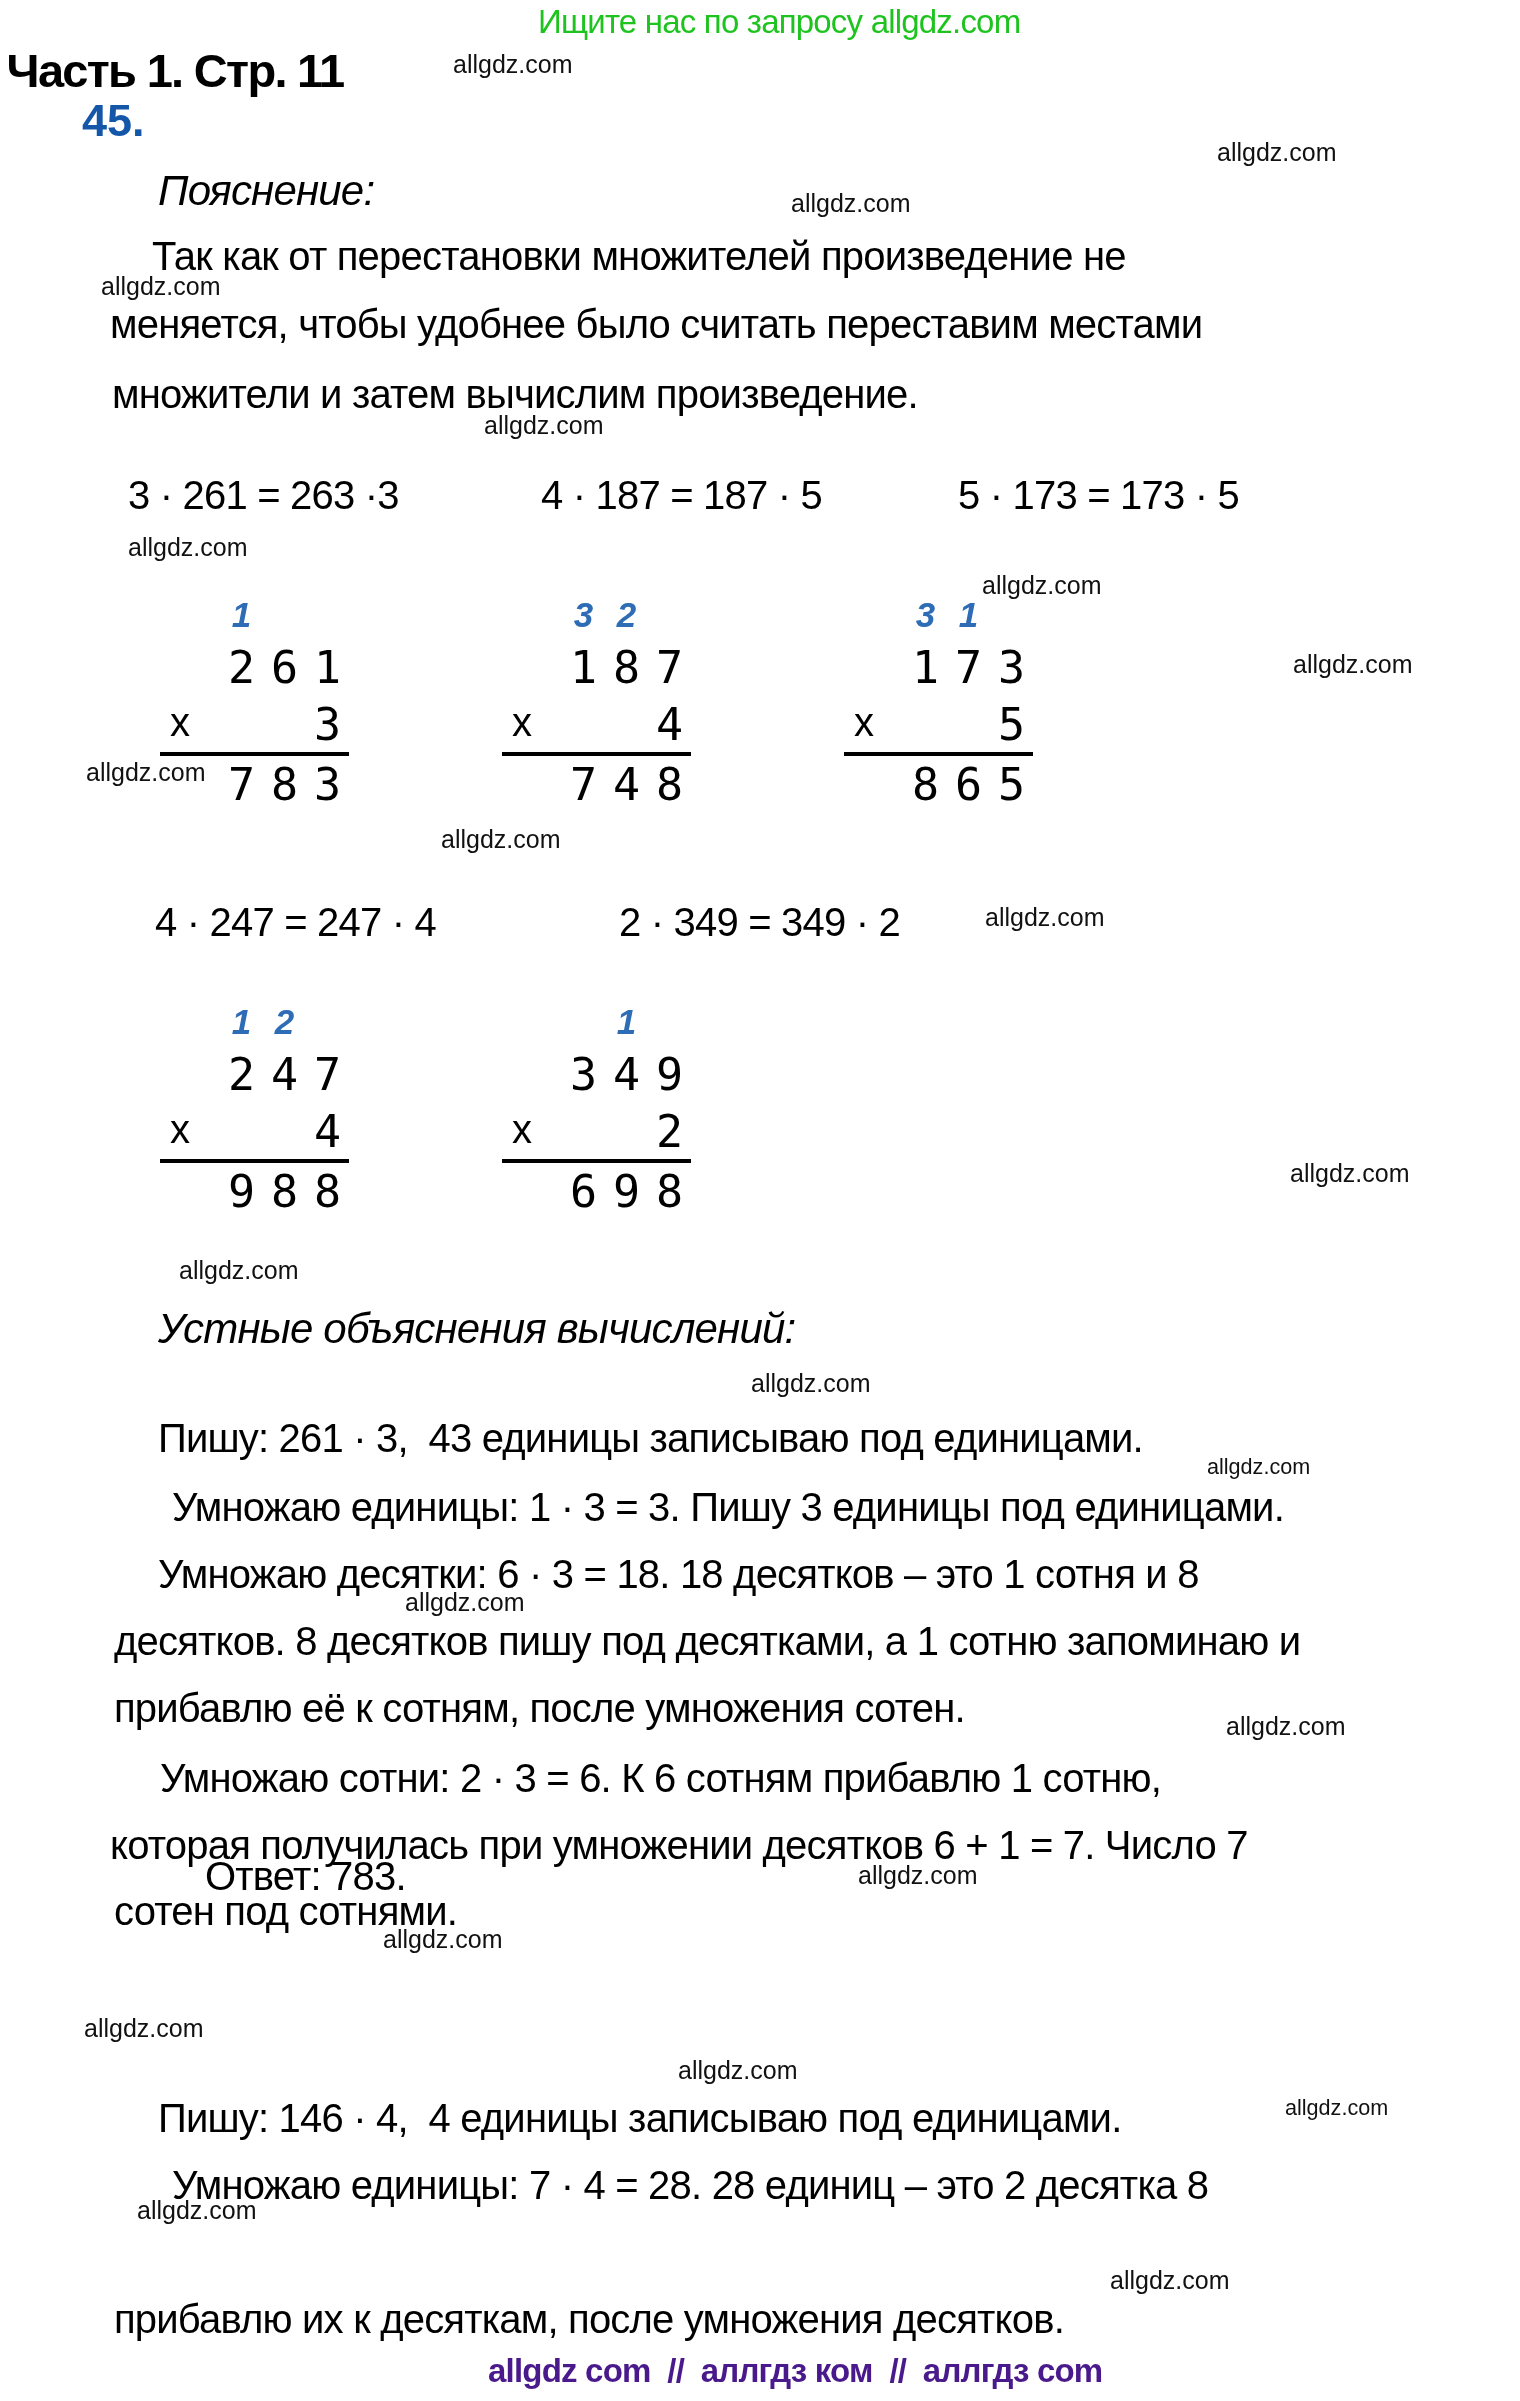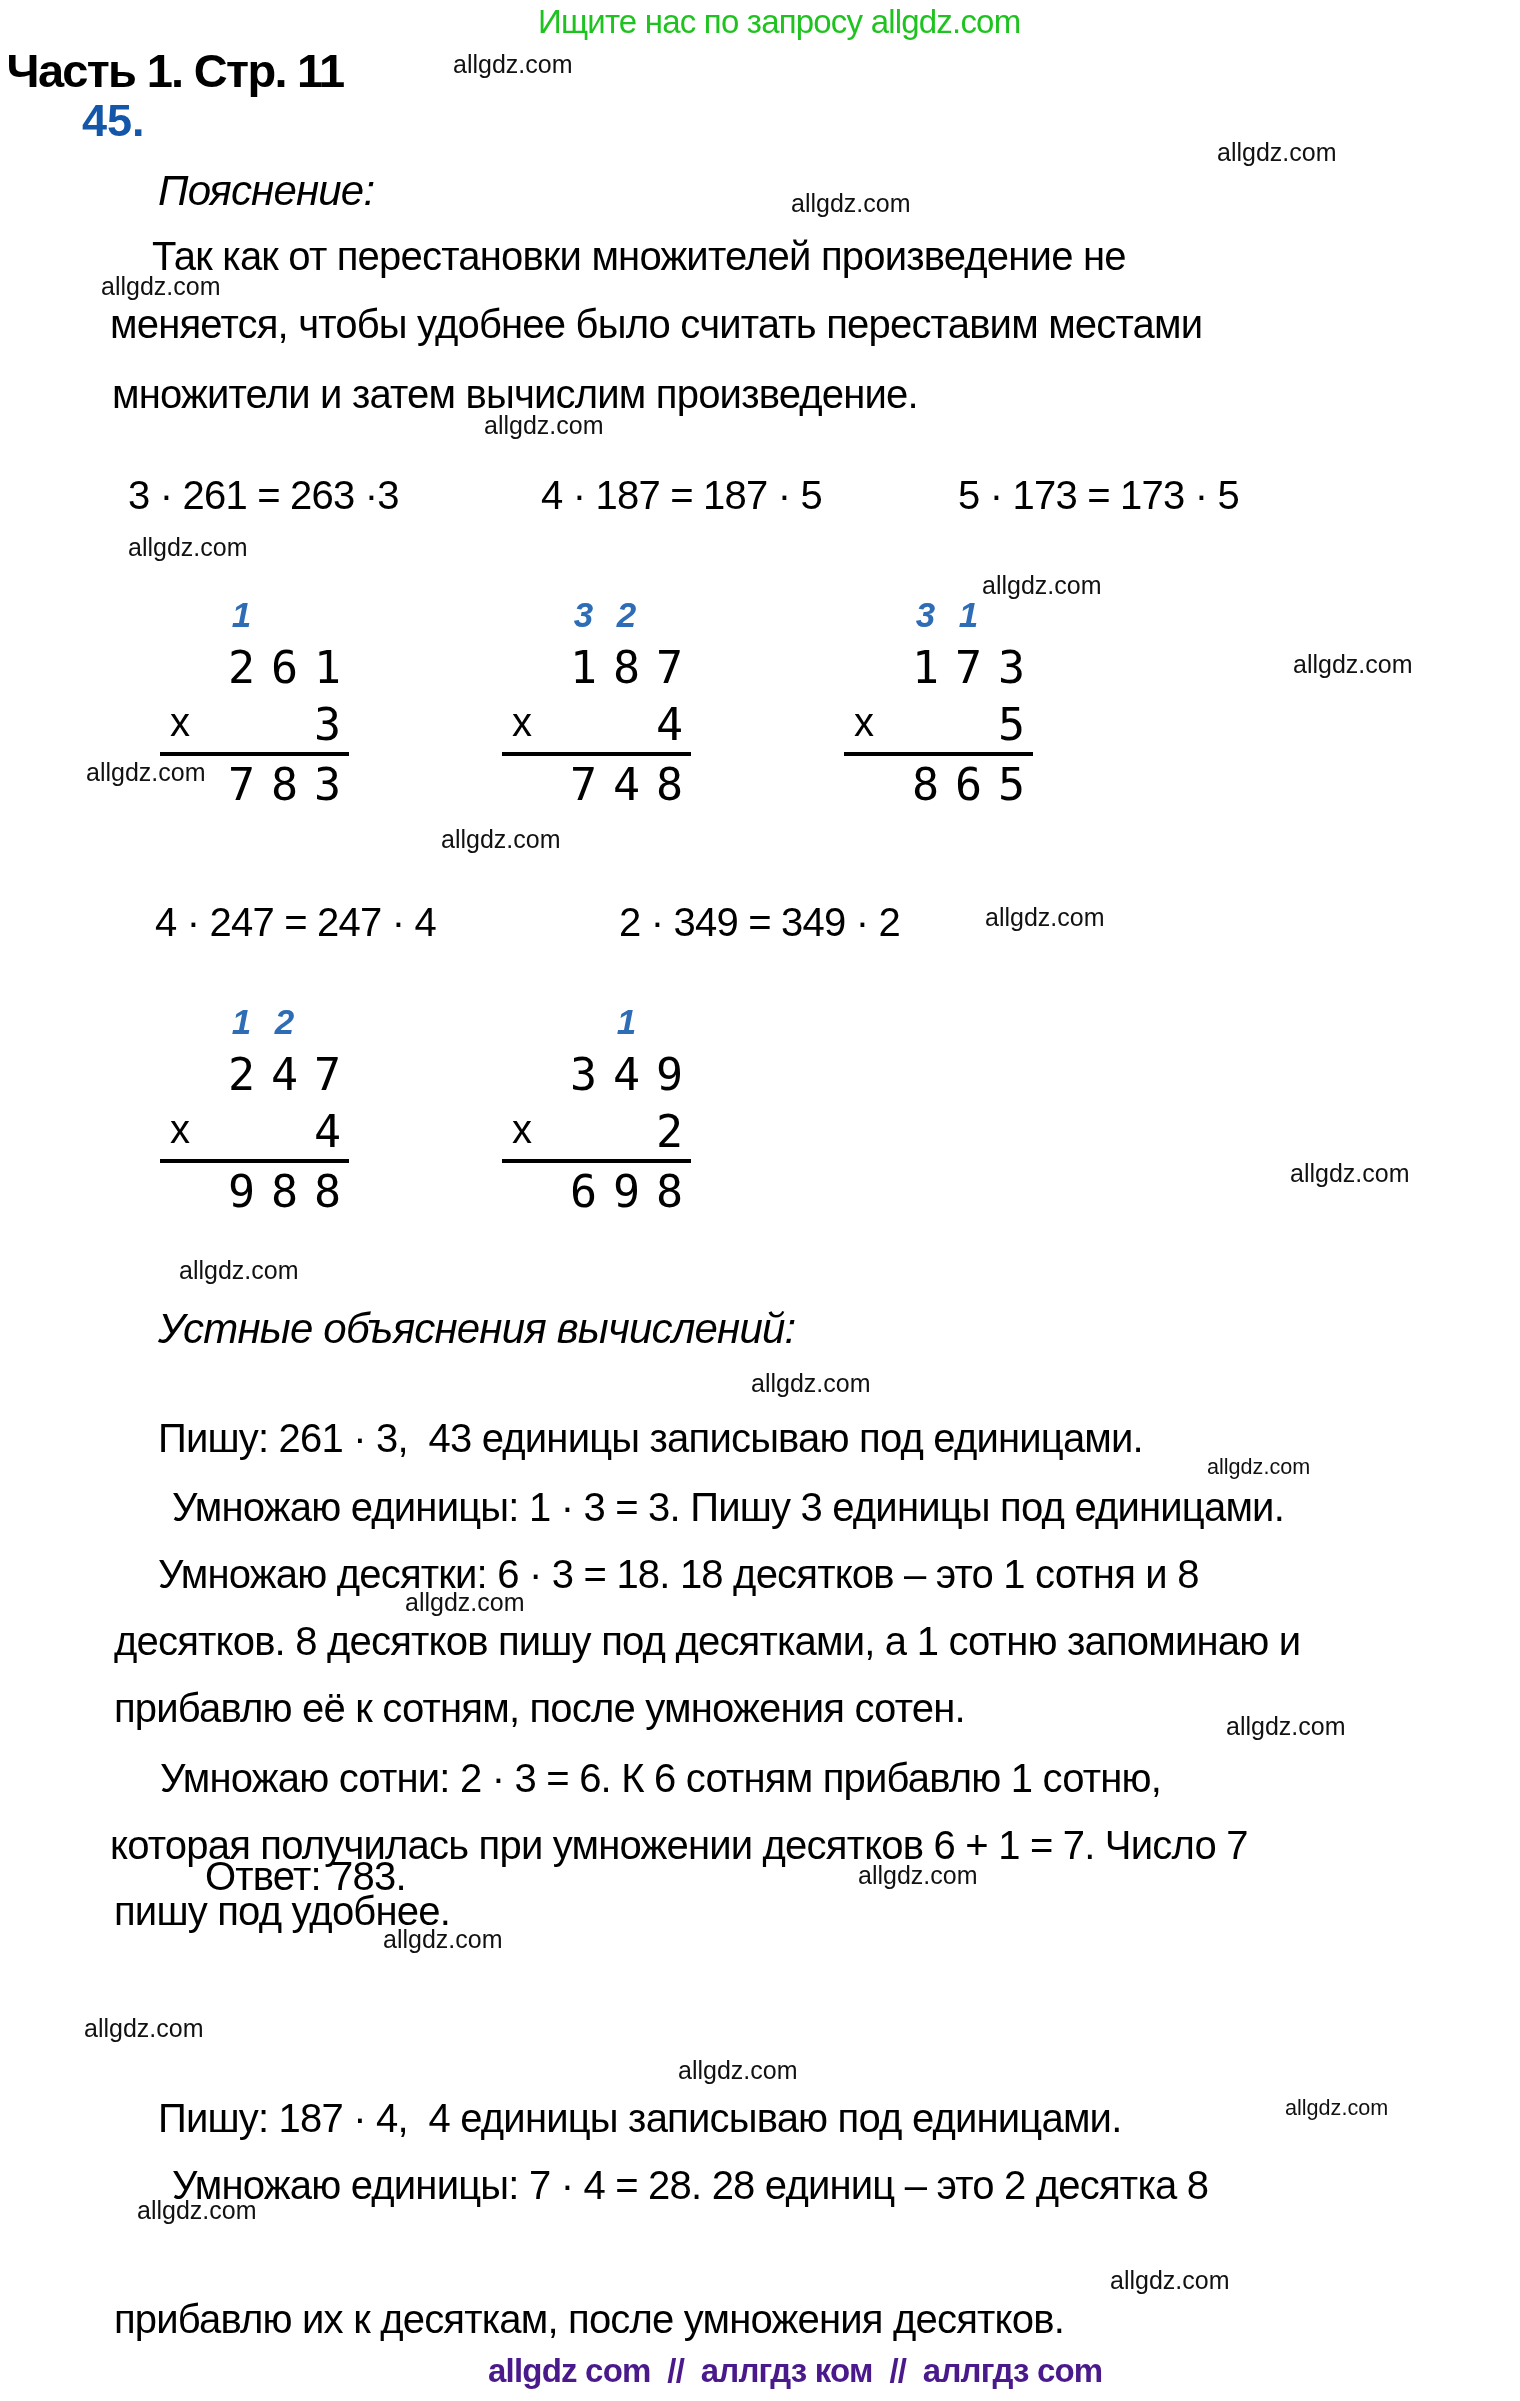--- a/index.html
+++ b/index.html
@@ -176,27 +176,27 @@
   <div class="abs wm small" style="left:1207px; top:1456px;">allgdz.com</div>
   <div class="abs line" style="left:172px; top:1487px;">Умножаю единицы: 1 · 3 = 3. Пишу 3 единицы под единицами.</div>
   <div class="abs line" style="left:158px; top:1554px;">Умножаю десятки: 6 · 3 = 18. 18 десятков – это 1 сотня и 8</div>
   <div class="abs wm" style="left:405px; top:1590px;">allgdz.com</div>
   <div class="abs line" style="left:114px; top:1621px;">десятков. 8 десятков пишу под десятками, а 1 сотню запоминаю и</div>
   <div class="abs line" style="left:114px; top:1688px;">прибавлю её к сотням, после умножения сотен.</div>
   <div class="abs wm" style="left:1226px; top:1714px;">allgdz.com</div>
   <div class="abs line" style="left:160px; top:1758px;">Умножаю сотни: 2 · 3 = 6. К 6 сотням прибавлю 1 сотню,</div>
   <div class="abs line" style="left:110px; top:1825px;">которая получилась при умножении десятков 6 + 1 = 7. Число 7</div>
   <div class="abs wm" style="left:858px; top:1863px;">allgdz.com</div>
-  <div class="abs line" style="left:114px; top:1891px;">пишу под удобнее.</div>
+  <div class="abs line" style="left:114px; top:1891px;">сотен под сотнями.</div>
   <div class="abs wm" style="left:383px; top:1927px;">allgdz.com</div>
   <div class="abs line" style="left:160px; top:1856px;margin-left:45px;">Ответ: 783.</div>
   <div class="abs wm" style="left:84px; top:2016px;">allgdz.com</div>
   <div class="abs wm" style="left:678px; top:2058px;">allgdz.com</div>
 
-  <div class="abs line" style="left:158px; top:2098px;">Пишу: 187 · 4,  4 единицы записываю под единицами.</div>
+  <div class="abs line" style="left:158px; top:2098px;">Пишу: 146 · 4,  4 единицы записываю под единицами.</div>
   <div class="abs wm small" style="left:1285px; top:2097px;">allgdz.com</div>
   <div class="abs line" style="left:172px; top:2165px;">Умножаю единицы: 7 · 4 = 28. 28 единиц – это 2 десятка 8</div>
   <div class="abs wm" style="left:137px; top:2198px;">allgdz.com</div>
   <div class="abs wm" style="left:1110px; top:2268px;">allgdz.com</div>
   <div class="abs line" style="left:114px; top:2299px;">прибавлю их к десяткам, после умножения десятков.</div>
 
   <div class="abs footer" style="left:488px; top:2354px;font-weight:bold;">allgdz com  //  аллгдз ком  //  аллгдз com</div>
 
 </div>
 

